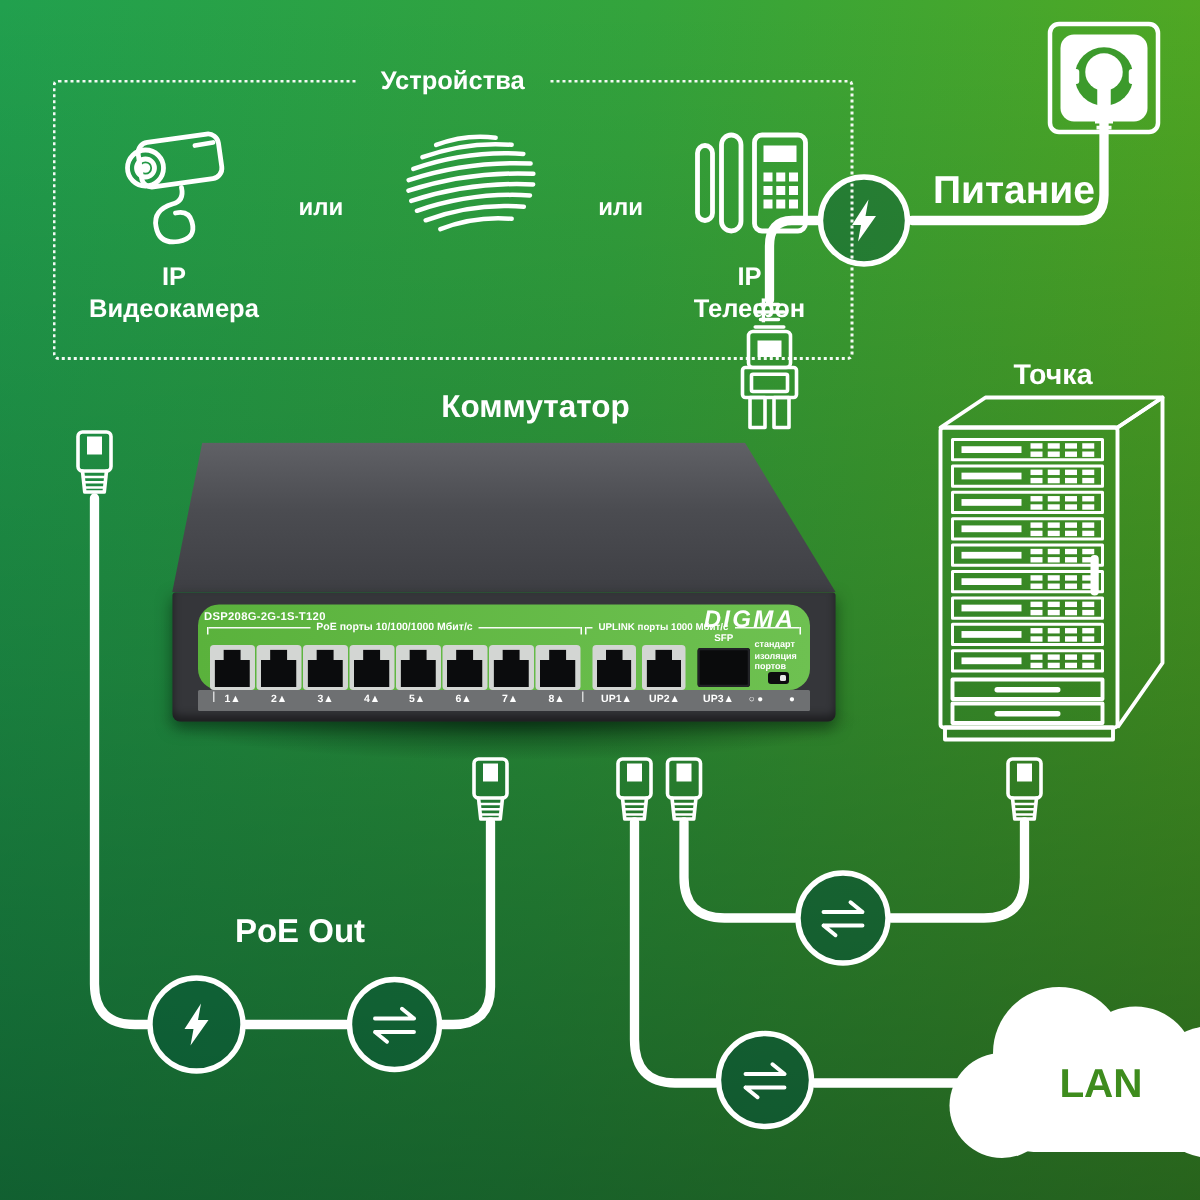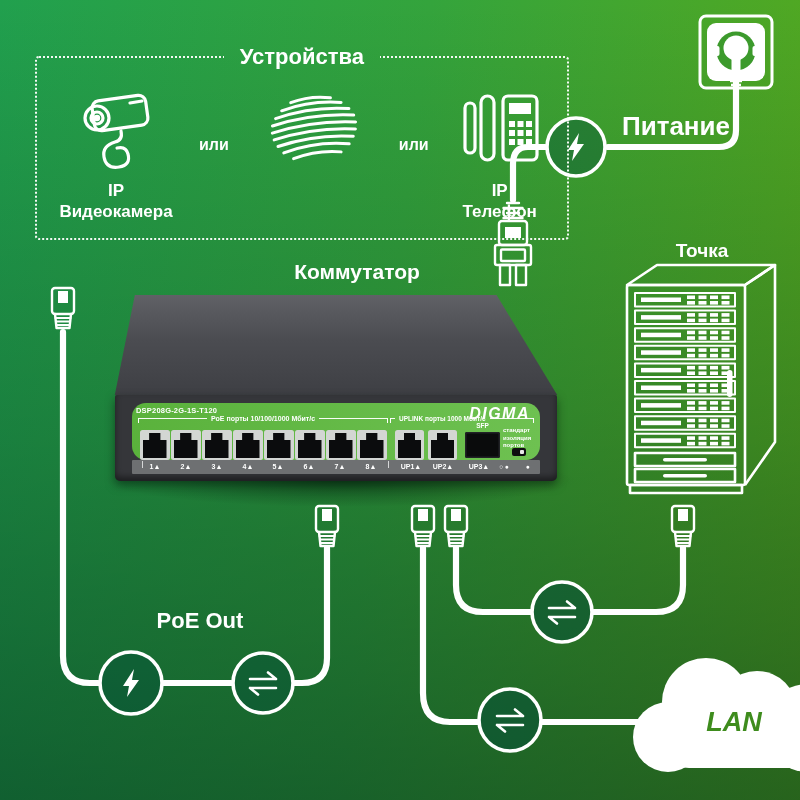--- a/index.html
+++ b/index.html
@@ -12,34 +12,34 @@
   }
   .abs{position:absolute;}
 
   
   fieldset.devices{
     position:absolute;left:35px;top:44px;width:443px;height:178px;
     border:2.5px dotted rgba(255,255,255,.95);border-radius:4px;margin:0;padding:14px 6px 0 6px;
     display:flex;justify-content:center;align-items:flex-start;gap:0;
   }
   fieldset.devices legend{
-    margin:0 auto;padding:0 16px;color:#fff;font-weight:bold;font-size:22px;text-align:center;
+    margin:0 auto;padding:0 16px;color:#fff;font-weight:bold;font-size:17px;text-align:center;
   }
   .dev-item{display:flex;flex-direction:column;align-items:center;}
   .dev-icon{height:88px;display:flex;align-items:center;justify-content:center;}
   .dev-label{color:#fff;font-weight:bold;font-size:17px;line-height:1.25;text-align:center;margin-top:8px;}
   .or{color:#fff;font-weight:bold;font-size:16px;margin-top:52px;padding:0 10px;}
 
   
   .lbl{color:#fff;font-weight:bold;text-align:center;}
   #lbl-switch {left:287px;top:260px;width:140px;font-size:21px;}
   #lbl-power  {left:622px;top:111px;width:96px;font-size:26px;}
   #lbl-server {left:652px;top:240px;width:100px;font-size:19px;}
   #lbl-poeout {left:148px;top:608px;width:104px;font-size:22px;}
-  #lbl-lan    {left:696px;top:707px;width:76px;font-size:27px;color:#3e8c1d;font-style:italic;}
+  #lbl-lan    {left:696px;top:707px;width:76px;font-size:27px;color:#3e8c1d;}
 
   
   #switch{left:113px;top:295px;width:446px;height:200px;}
   .sw-shadow{left:-12px;top:170px;width:480px;height:40px;
     background:radial-gradient(ellipse at 50% 40%, rgba(0,22,10,.5) 0%, rgba(0,22,10,0) 68%);}
   .sw-top{left:0;top:0;width:446px;height:100px;
     clip-path:polygon(4.9% 0,86% 0,99.6% 100%,.4% 100%);
     background:linear-gradient(180deg,#606166 0%,#4b4c51 45%,#3e3f44 100%);}
   .sw-front{left:2px;top:100px;width:442px;height:86px;background:#35363a;
     border-radius:2px 2px 5px 5px;box-shadow:0 4px 10px rgba(0,20,8,.5), inset 0 -4px 6px rgba(0,0,0,.45);}

